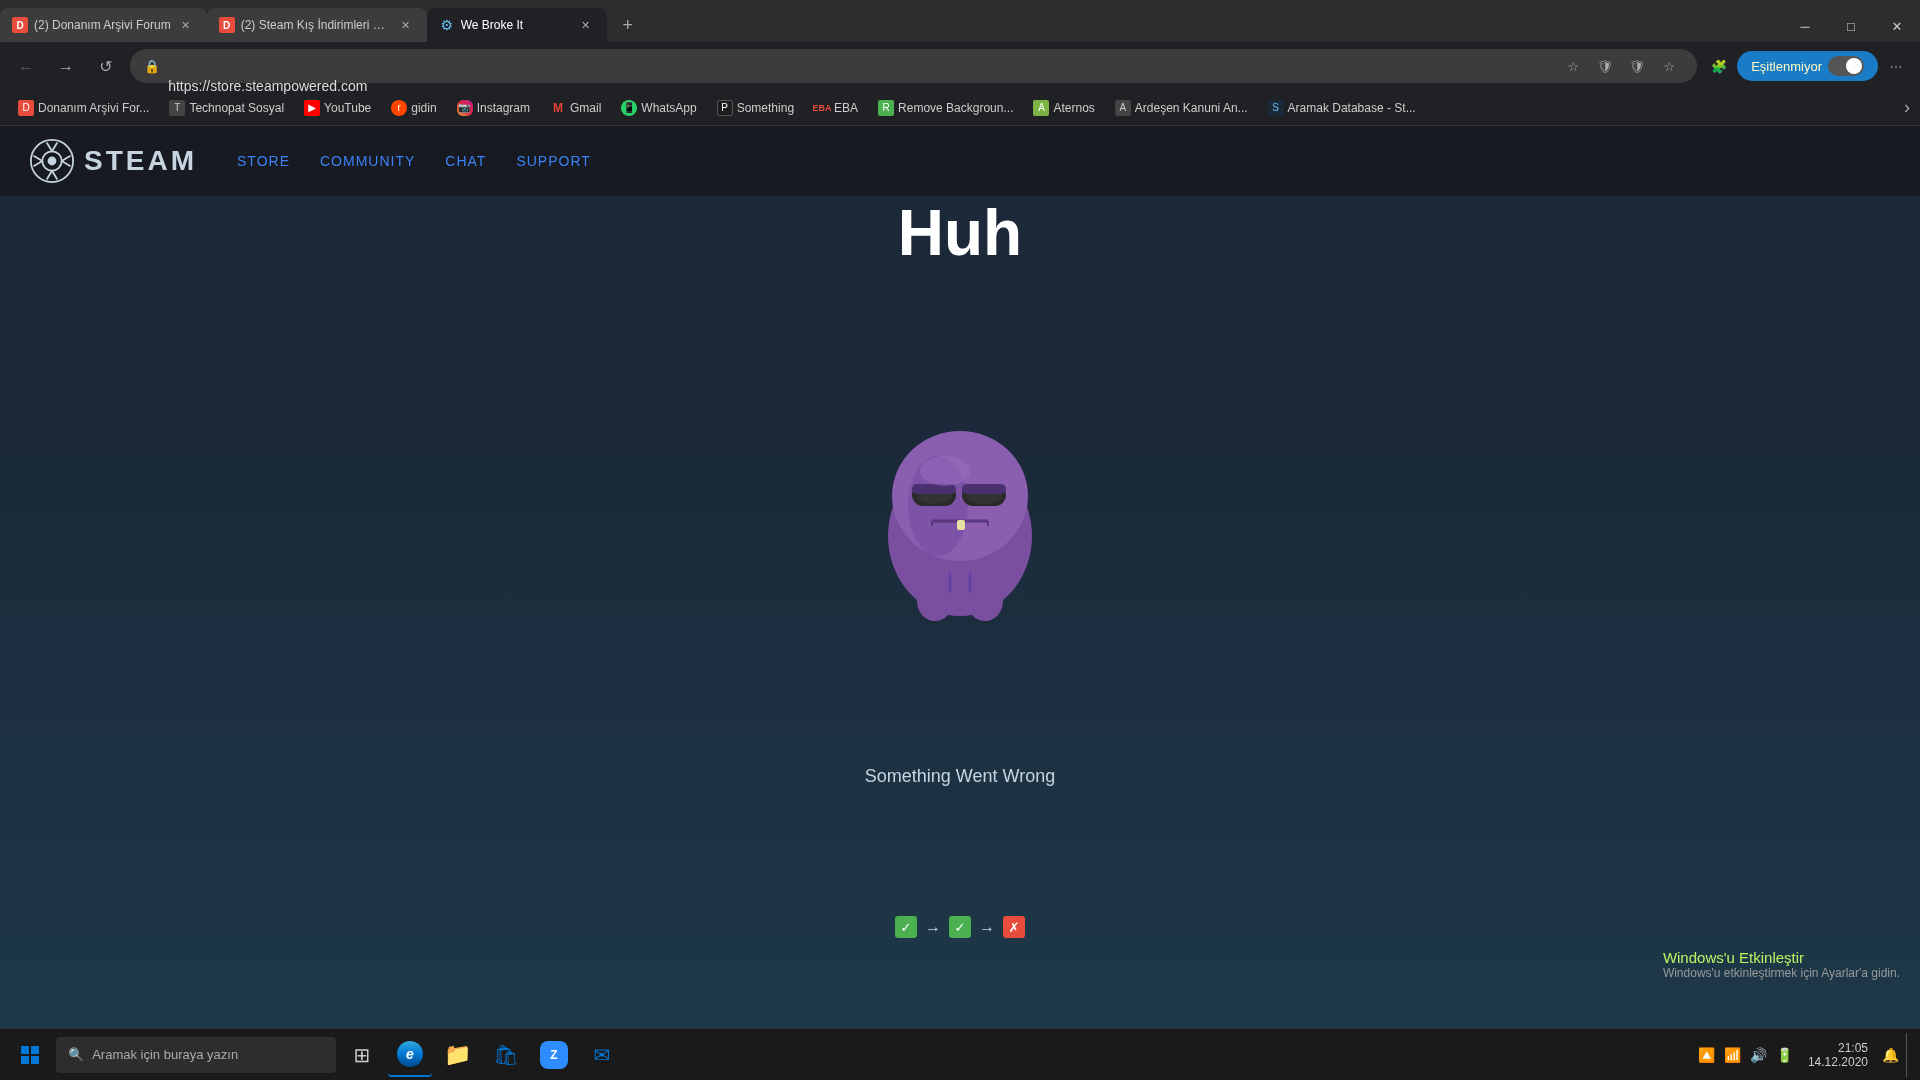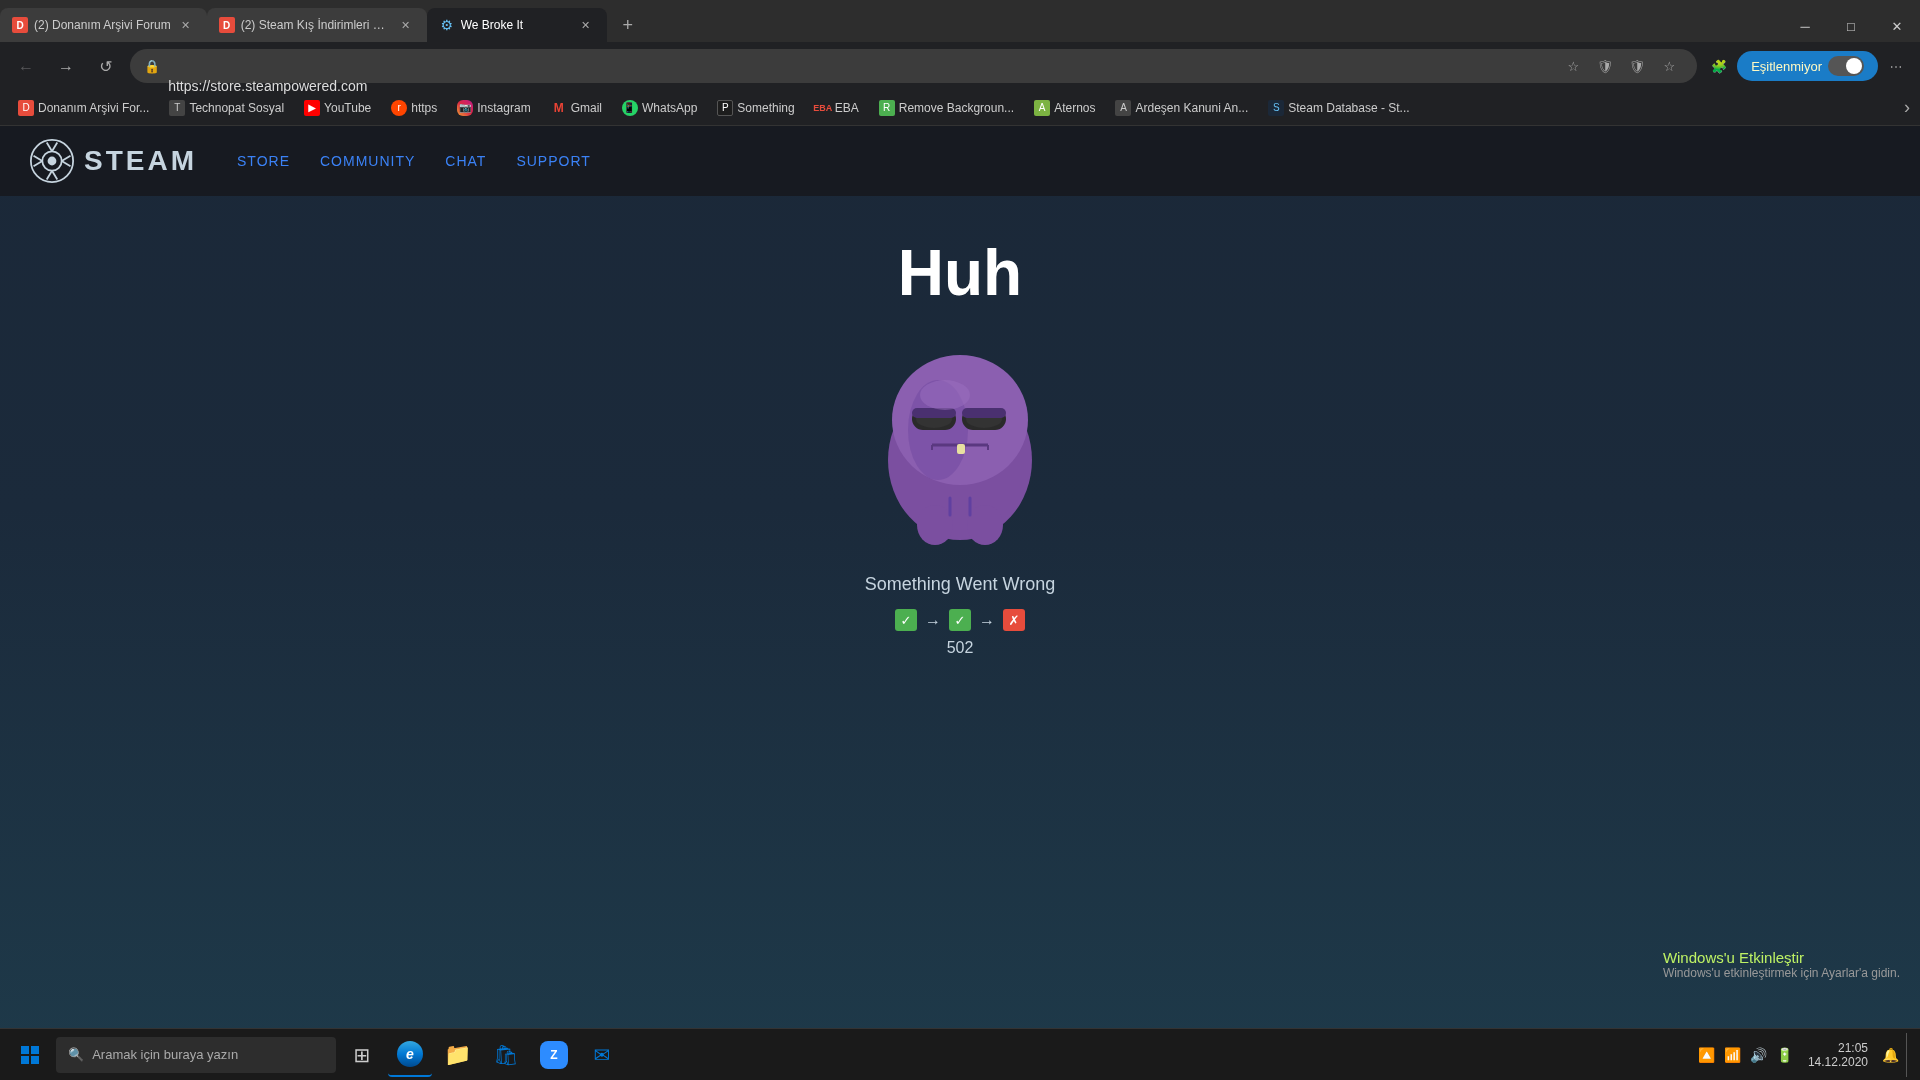--- a/index.html
+++ b/index.html
@@ -47,32 +47,32 @@
     .bm-icon.gmail { color: #ea4335; }
     .bm-icon.whatsapp { background: #25d366; color: white; border-radius: 50%; }
     .bm-icon.photopea { background: #1d1d1d; color: #fff; border: 1px solid #555; }
     .bm-icon.eba { color: #e74c3c; font-weight: bold; font-size: 9px; }
     .bm-icon.remove-bg { background: #4caf50; color: white; }
     .bm-icon.aternos { background: #7cb342; color: white; }
     .bm-icon.steam-db { background: #1b2838; color: #66c0f4; }
     .bm-more { margin-left: auto; color: #aaa; font-size: 18px; cursor: pointer; }
 
     
-    .steam-page { width: 100%; height: calc(1080px - 126px); background: linear-gradient(180deg, #1b2838 0%, #1b2a3b 40%, #1e3a4a 100%); display: flex; flex-direction: column; gap: 40px; }
+    .steam-page { width: 100%; height: calc(1080px - 126px); background: linear-gradient(180deg, #1b2838 0%, #1b2a3b 40%, #1e3a4a 100%); display: flex; flex-direction: column; }
 
     
     .steam-header { background: #171a21; display: flex; align-items: center; padding: 0 30px; height: 70px; gap: 40px; }
     .steam-logo { display: flex; align-items: center; gap: 10px; }
     .steam-logo-icon { width: 44px; height: 44px; }
     .steam-logo-text { color: #c6d4df; font-size: 28px; font-weight: bold; letter-spacing: 3px; font-family: Arial, sans-serif; }
     .steam-nav { display: flex; align-items: center; gap: 30px; }
     .steam-nav-item { color: #3b82f6; font-size: 14px; font-weight: 300; letter-spacing: 1px; cursor: pointer; text-transform: uppercase; }
 
     
-    .steam-main { flex: 1; display: flex; flex-direction: column; align-items: center; justify-content: flex-start; }
+    .steam-main { flex: 1; display: flex; flex-direction: column; align-items: center; justify-content: space-between; }
     .huh-text { color: white; font-size: 64px; font-weight: bold; margin-bottom: 20px; font-family: Arial, sans-serif; }
     .monster-container { margin-bottom: 20px; }
     .steam-mascot { width: 200px; height: 220px; }
     .error-text { color: #c6d4df; font-size: 18px; margin-bottom: 14px; }
     .error-chain { display: flex; align-items: center; gap: 8px; margin-bottom: 8px; }
     .check-box { width: 22px; height: 22px; background: #4caf50; border-radius: 3px; display: flex; align-items: center; justify-content: center; color: white; font-size: 13px; }
     .x-box { width: 22px; height: 22px; background: #e74c3c; border-radius: 3px; display: flex; align-items: center; justify-content: center; color: white; font-size: 13px; }
     .arrow-icon { color: #c6d4df; font-size: 16px; }
     .error-code { color: #c6d4df; font-size: 16px; text-align: center; }
 
@@ -178,21 +178,21 @@
     <div class="bookmark">
       <div class="bm-icon" style="background:#444;color:#ccc;">T</div>
       <span>Technopat Sosyal</span>
     </div>
     <div class="bookmark">
       <div class="bm-icon yt">▶</div>
       <span>YouTube</span>
     </div>
     <div class="bookmark">
       <div class="bm-icon reddit">r</div>
-      <span>https</span>
+      <span>gidin</span>
     </div>
     <div class="bookmark">
       <div class="bm-icon insta">📷</div>
       <span>Instagram</span>
     </div>
     <div class="bookmark">
       <div class="bm-icon gmail" style="font-weight:bold;font-size:12px;">M</div>
       <span>Gmail</span>
     </div>
     <div class="bookmark">
@@ -214,21 +214,21 @@
     <div class="bookmark">
       <div class="bm-icon aternos">A</div>
       <span>Aternos</span>
     </div>
     <div class="bookmark">
       <div class="bm-icon" style="background:#444;color:#ccc;">A</div>
       <span>Ardeşen Kanuni An...</span>
     </div>
     <div class="bookmark">
       <div class="bm-icon steam-db">S</div>
-      <span>Steam Database - St...</span>
+      <span>Aramak Database - St...</span>
     </div>
     <div class="bm-more">›</div>
   </div>
 </div>
 
 <div class="steam-page">
 
   <div class="steam-header">
     <div class="steam-logo">
 

